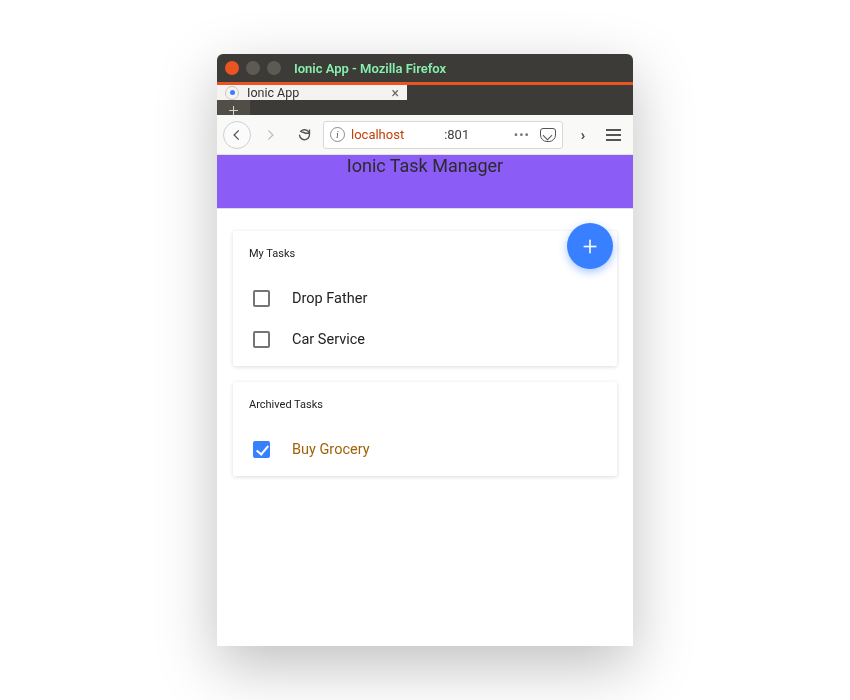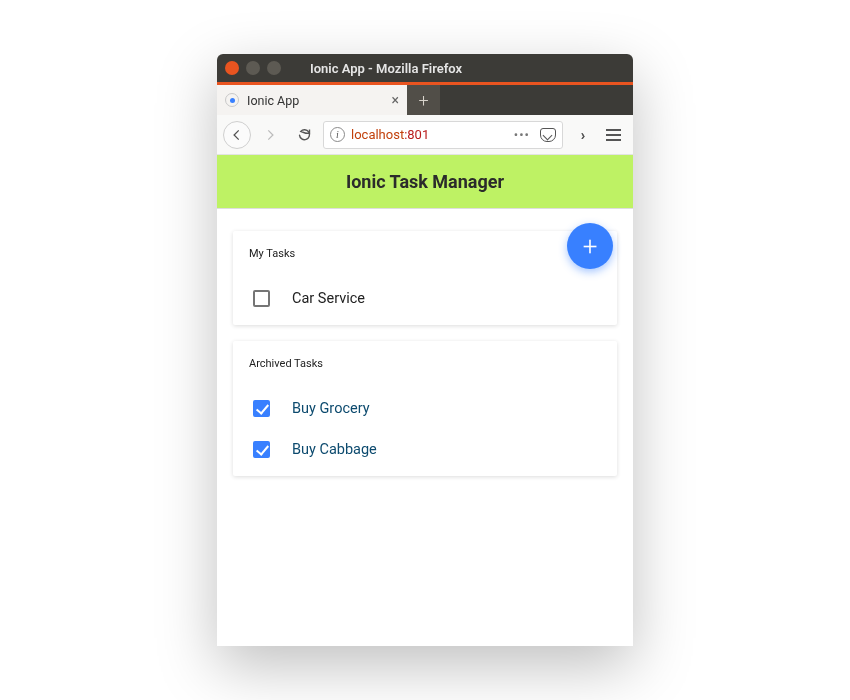--- a/index.html
+++ b/index.html
@@ -31,29 +31,30 @@
       padding: 0 8px;
       gap: 7px;
     }
     .win-btn {
       width: 14px; height: 14px; border-radius: 50%;
       display: inline-flex; align-items: center; justify-content: center;
     }
     .btn-close { background: #e95420; }
     .btn-min   { background: #5d5a53; }
     .btn-max   { background: #5d5a53; }
-    .win-title { color: #e5e5e5; font-size: 13px; font-weight: 600; margin-left: 22px; }
+    .win-title { color: #86efac; font-size: 13px; font-weight: 600; margin-left: 6px; }
     
     .tabstrip {
       height: 33px;
       background: #3c3b37;
       display: flex;
-      align-items: center;
+      align-items: flex-start;
       border-top: 3px solid #e95420;
       padding-left: 0;
+      flex-direction: column;
     }
     .tab {
       height: 30px;
       width: 190px;
       background: #f5f3f1;
       display: flex;
       align-items: center;
       padding: 0 8px;
       gap: 8px;
       font-size: 12.5px;
@@ -102,42 +103,42 @@
       padding:0 6px; gap:6px; font-size:13px;
       color:#555; overflow:hidden;
     }
     .urlbar .info-icon {
       width:15px;height:15px;border:1px solid #8a8a8a;border-radius:50%;
       display:flex;align-items:center;justify-content:center;
       font-size:10px;font-style:italic;font-family:Georgia,serif;color:#555;
       flex-shrink:0;
     }
     .urlbar .host { color:#c2410c; }
-    .urlbar .rest { color:#b91c1c; }
+    .urlbar .rest { color:#404040;margin-left:40px; }
     .urlbar .dots { margin-left:auto; letter-spacing:1px; color:#777; padding:0 4px;}
     .urlbar .pocket {
       width:16px;height:14px;border:1.5px solid #555;border-radius:3px 3px 7px 7px;
       position:relative; flex-shrink:0;
     }
     .urlbar .pocket::after{
       content:""; position:absolute; left:3px; top:3px;
       width:6px;height:6px;border-left:1.5px solid #555;border-bottom:1.5px solid #555;
       transform:rotate(-45deg);
     }
     .tb-icon { width:28px; display:flex;align-items:center;justify-content:center;color:#555; }
     .hamburger { display:flex;flex-direction:column;gap:3px; }
     .hamburger span { width:15px;height:2px;background:#555;display:block;}
     .chevrons { font-size:14px; letter-spacing:-4px; font-weight:600;}
     
     .app-header {
       height: 54px;
-      background:#bef264;
+      background:#8b5cf6;
       border-bottom:1px solid #dedede;
-      display:flex;align-items:center;justify-content:center;
-      font-size:18px;font-weight:700;color:#2b2b2b;
+      display:flex;justify-content:center;
+      font-size:18px;font-weight:400;color:#2b2b2b;
     }
     
     .content {
       flex:1; background:#fff; position:relative;
       padding: 22px 16px 16px 16px;
       overflow-y:auto;
     }
     .content::-webkit-scrollbar { width:9px; }
     .content::-webkit-scrollbar-thumb { background:#c9c9c9; border-radius:4px;}
     .content::-webkit-scrollbar-track { background:#eee; }
@@ -160,21 +161,21 @@
       display:flex;align-items:center;justify-content:center;
       box-shadow:0 3px 8px rgba(56,128,255,0.45);
       color:#fff;font-size:26px;font-weight:300;line-height:1;
       cursor:pointer;
     }
     .task-item {
       display:flex; align-items:center; gap:22px;
       padding: 12px 4px;
       font-size:14.5px; color:#222;
     }
-    .archived .task-item { color:#0c4a6e; }
+    .archived .task-item { color:#a16207; }
     .checkbox {
       width:17px;height:17px;border:2px solid #757575;border-radius:2px;
       flex-shrink:0; position:relative; cursor:pointer;
     }
     .checkbox.checked {
       background:#3880ff; border-color:#3880ff;
     }
     .checkbox.checked::after{
       content:""; position:absolute; left:4px; top:0px;
       width:5px;height:10px;
@@ -249,31 +250,31 @@
   <div class="content">
 
     <div class="card" style="position:relative;">
       <div class="fab">
         <span>+</span>
       </div>
       <div class="card-title">My Tasks</div>
 
       <div class="task-item">
         <span class="checkbox"></span>
+        <span>Drop Father</span>
+      </div>
+      <div class="task-item">
+        <span class="checkbox"></span>
         <span>Car Service</span>
       </div>
     </div>
 
     <div class="card archived">
       <div class="card-title">Archived Tasks</div>
 
       <div class="task-item">
         <span class="checkbox checked"></span>
         <span>Buy Grocery</span>
       </div>
-      <div class="task-item">
-        <span class="checkbox checked"></span>
-        <span>Buy Cabbage</span>
-      </div>
     </div>
 
   </div>
 </div>
 
 </body></html>

